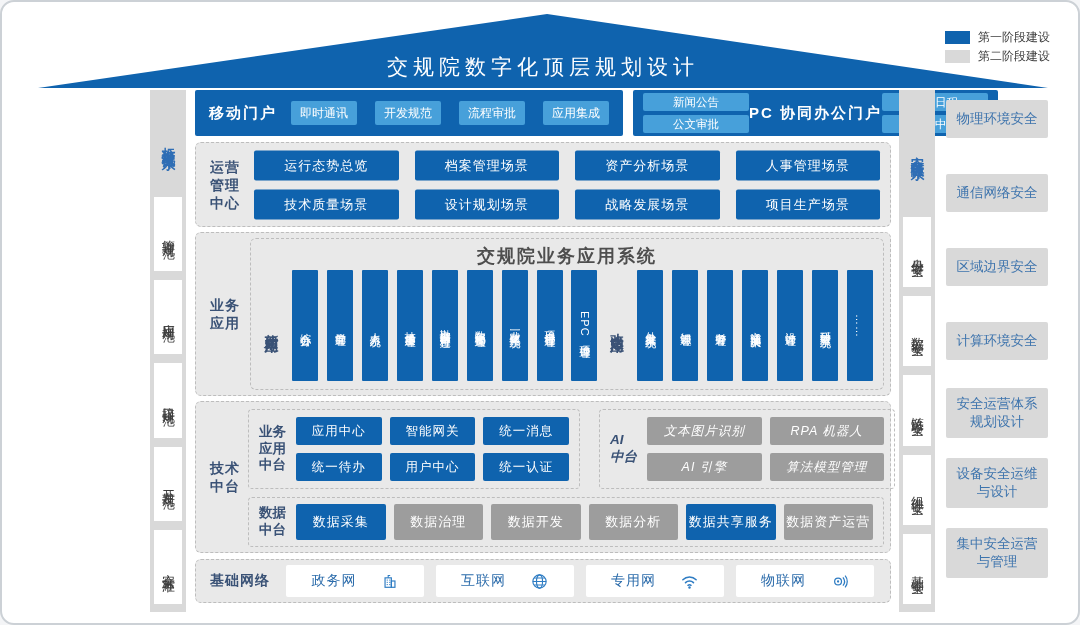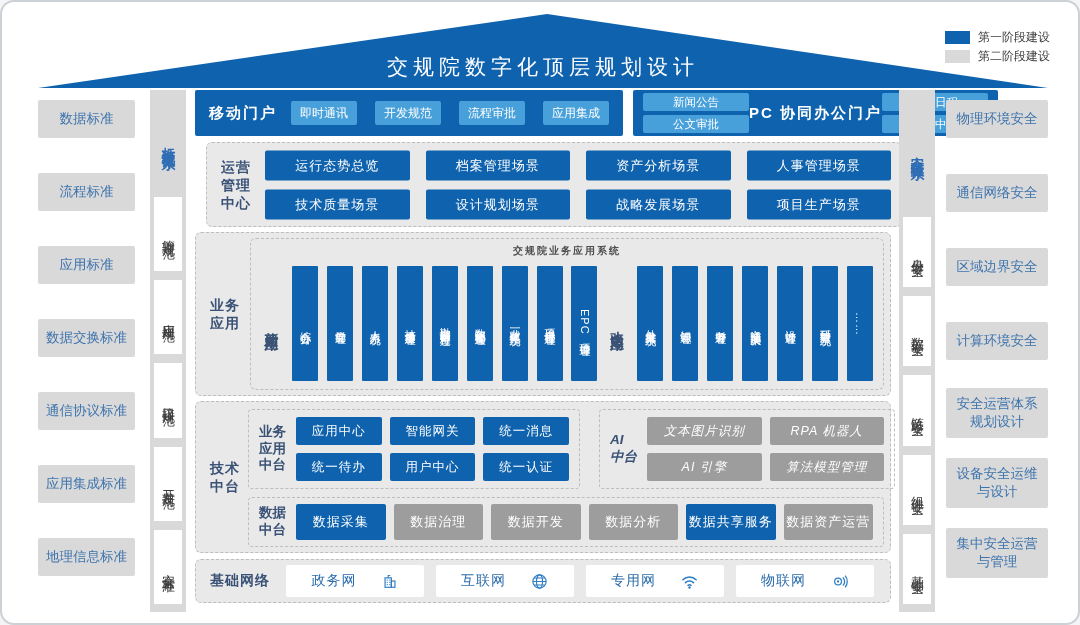--- a/index.html
+++ b/index.html
@@ -52,31 +52,31 @@
   .portal-label{font-size:15px;font-weight:bold;letter-spacing:2px;white-space:nowrap;}
   .chip-row{display:flex;gap:18px;}
   .chip{background:#47a0da;color:#fff;font-size:12px;height:24px;padding:0 9px;display:flex;
         align-items:center;border-radius:2px;white-space:nowrap;}
   #portal-pc{flex:1;padding:16px 10px;justify-content:space-between;}
   .chip-stack{display:flex;flex-direction:column;gap:4px;}
   .chip-sm{background:#47a0da;color:#fff;font-size:11.5px;height:18px;width:106px;display:flex;
            align-items:center;justify-content:center;border-radius:2px;}
 
   
-  #op-row{top:140px;height:85px;margin-left:11px;}
+  #op-row{top:140px;height:85px;}
   #op-grid{position:absolute;left:58px;right:10px;top:50%;transform:translateY(-50%);
            display:grid;grid-template-columns:repeat(4,1fr);gap:9px 16px;}
   .btn{background:#0f63ae;color:#fff;font-size:13px;height:30px;display:flex;align-items:center;
        justify-content:center;border-radius:2px;letter-spacing:1px;}
 
   
   #biz-row{top:230px;height:164px;}
   #biz-inner{position:absolute;left:54px;right:6px;top:5px;bottom:5px;border:1px dashed #bdbdbd;
              border-radius:6px;padding:5px 10px 8px;box-sizing:border-box;display:flex;flex-direction:column;}
-  #biz-title{text-align:center;font-size:10px;font-weight:bold;color:#4e4e4e;letter-spacing:2px;flex:0 0 20px;}
+  #biz-title{text-align:center;font-size:18px;font-weight:bold;color:#4e4e4e;letter-spacing:2px;flex:0 0 20px;}
   #bars{flex:1;display:flex;justify-content:space-between;align-items:stretch;margin-top:2px;}
   .bar{width:26px;background:#0f63ae;border-radius:1px;display:flex;align-items:center;justify-content:center;}
   .bar .vtext{color:#fff;font-size:11px;letter-spacing:1px;}
   .bar-group-label{width:22px;display:flex;align-items:center;justify-content:center;}
   .bar-group-label .vtext{color:#3a5276;font-weight:bold;font-size:14px;letter-spacing:2px;}
 
   
   #tech-row{top:399px;height:152px;}
   .inner-box{position:absolute;border:1px dashed #bdbdbd;border-radius:4px;display:flex;
              align-items:center;box-sizing:border-box;padding:0 10px;gap:10px;}
@@ -115,29 +115,20 @@
       <div class="legend-row">
         <span class="swatch" style="background: rgb(15, 99, 174);"></span>
         <span class="legend-label">第一阶段建设</span>
       </div>
       <div class="legend-row">
         <span class="swatch" style="background: rgb(217, 217, 217);"></span>
         <span class="legend-label">第二阶段建设</span>
       </div>
     </div>
 
-  <div class="sidecol" id="left-standards">
-      <div class="sidebox" style="top: 98px;">数据标准</div>
-      <div class="sidebox" style="top: 171px;">流程标准</div>
-      <div class="sidebox" style="top: 244px;">应用标准</div>
-      <div class="sidebox" style="top: 317px;">数据交换标准</div>
-      <div class="sidebox" style="top: 390px;">通信协议标准</div>
-      <div class="sidebox" style="top: 463px;">应用集成标准</div>
-      <div class="sidebox" style="top: 536px;">地理信息标准</div>
-    </div>
 
   <div class="vstrip" id="strip-standards">
     <div class="vstrip-header">
       <span class="vtext">标准规范体系</span>
     </div>
   <div class="vstrip-item">
         <span class="vtext">管理规范</span>
       </div>
       <div class="vstrip-item">
         <span class="vtext">应用规范</span>

